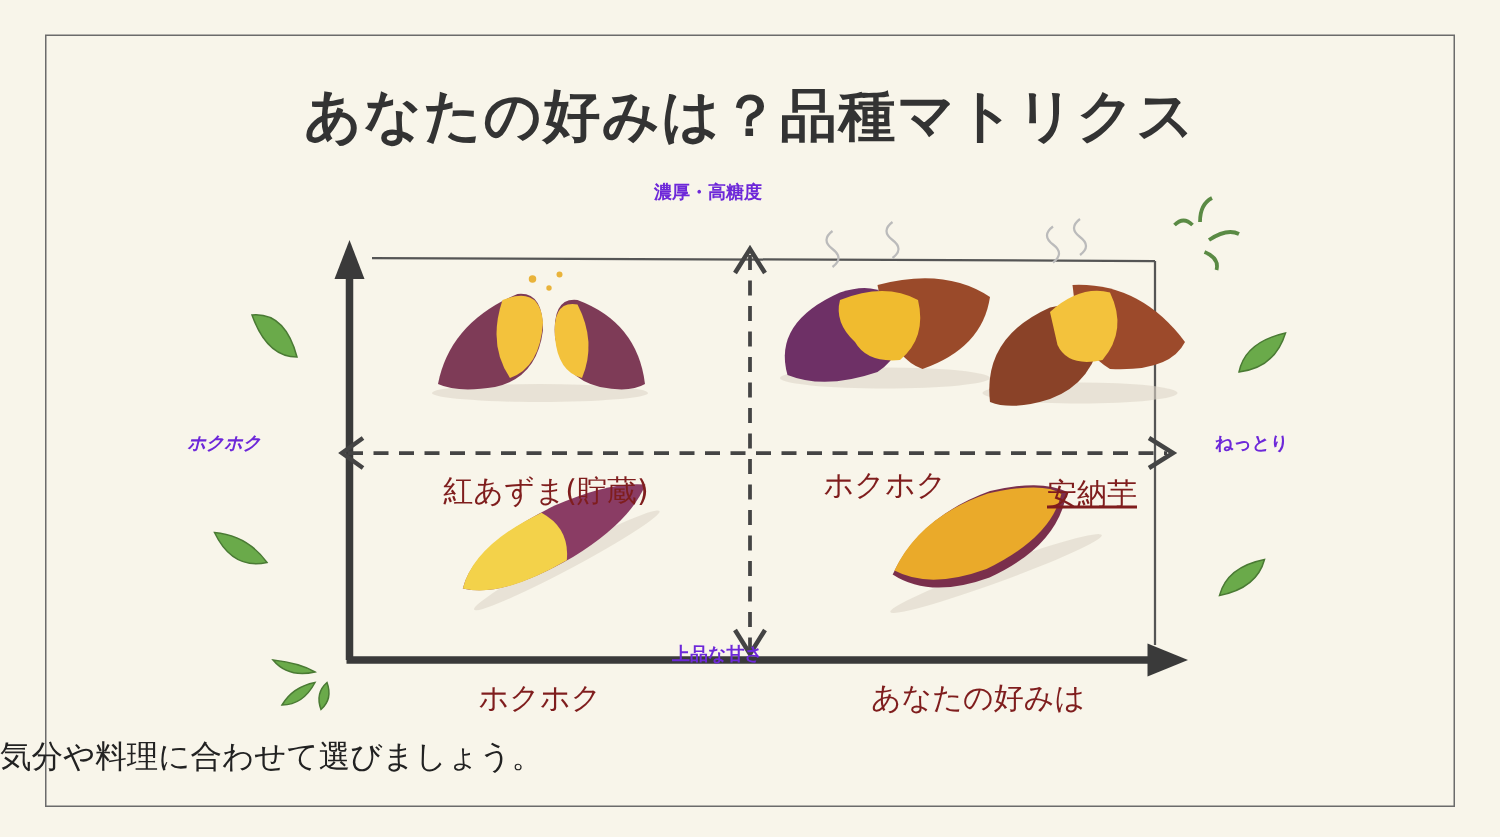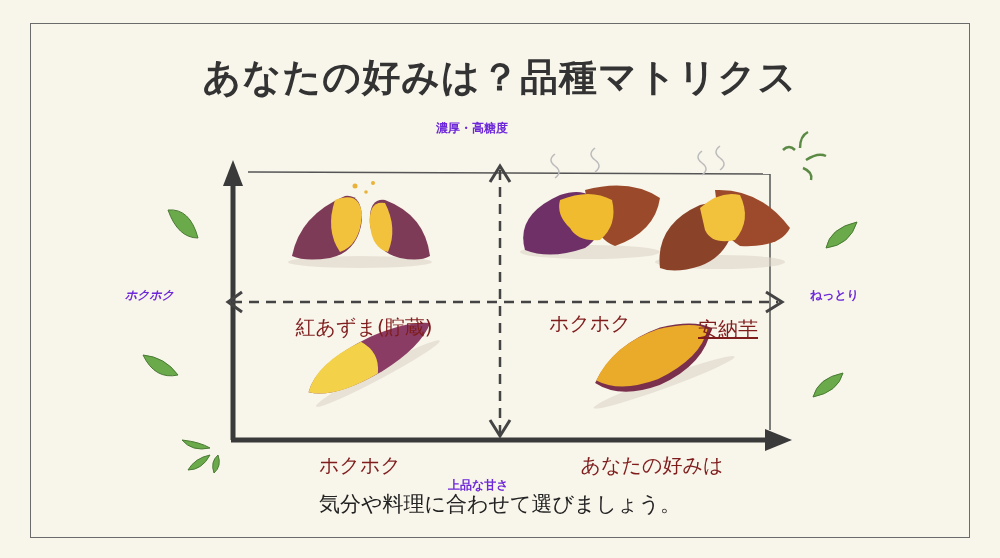--- a/index.html
+++ b/index.html
@@ -18,21 +18,21 @@
     position: absolute; left: 0; width: 1000px; top: 52px; text-align: center;
     font-size: 38px; font-weight: bold; color: #333; letter-spacing: 1px;
   }
   .axis-label {
     position: absolute; font-weight: bold; font-size: 12px; color: #6d28d9; white-space: nowrap;
   }
   .variety-label {
     position: absolute; font-size: 20px; color: #7f1d1d; white-space: nowrap; transform: translateX(-50%); margin-top: 44px;
   }
   .footer {
-    position: absolute; left: 0; width: 1000px; top: 490px; text-align: center;
+    position: absolute; left: 0; width: 1000px; top: 490px; text-align: left;
     font-size: 21px; color: #222;
   }
   svg.layer { position: absolute; left: 0; top: 0; }
 </style>
 </head>
 <body>
 
 <div class="frame"></div>
 
 <div class="title">あなたの好みは？品種マトリクス</div>
@@ -51,21 +51,21 @@
   <line x1="232" y1="302" x2="778" y2="302" stroke="#444" stroke-width="2.5" stroke-dasharray="10,7"></line>
   <polyline points="242,292 228,302 242,312" fill="none" stroke="#444" stroke-width="3"></polyline>
   <polyline points="766,292 782,302 766,312" fill="none" stroke="#444" stroke-width="3"></polyline>
 
   <line x1="500" y1="170" x2="500" y2="435" stroke="#444" stroke-width="2.5" stroke-dasharray="10,7"></line>
   <polyline points="490,182 500,166 510,182" fill="none" stroke="#444" stroke-width="3"></polyline>
   <polyline points="490,420 500,436 510,420" fill="none" stroke="#444" stroke-width="3"></polyline>
 </svg>
 
 <div class="axis-label" style="left:436px; top:120px;">濃厚・高糖度</div>
-<div class="axis-label" style="left:448px; top:477px;">上品な甘さ</div>
+<div class="axis-label" style="left:448px; top:428px;">上品な甘さ</div>
 <div class="axis-label" style="left:125px; top:287px;font-style:italic;">ホクホク</div>
 <div class="axis-label" style="left:798px; top:287px;margin-left:12px;">ねっとり</div>
 
 <svg class="layer" width="1000" height="558">
 
   <g>
     <ellipse cx="360" cy="262" rx="72" ry="6" fill="#ddd6c8" opacity="0.6"></ellipse>
     <path d="M292,256 Q300,215 345,196 Q362,194 362,220 Q358,252 330,258 Q305,262 292,256Z" fill="#7e3b57"></path>
     <path d="M335,200 Q360,190 362,215 Q360,245 340,252 Q325,230 335,200Z" fill="#f3c23c"></path>
     <path d="M430,256 Q425,215 385,200 Q368,198 370,225 Q375,252 400,258 Q420,262 430,256Z" fill="#7e3b57"></path>

